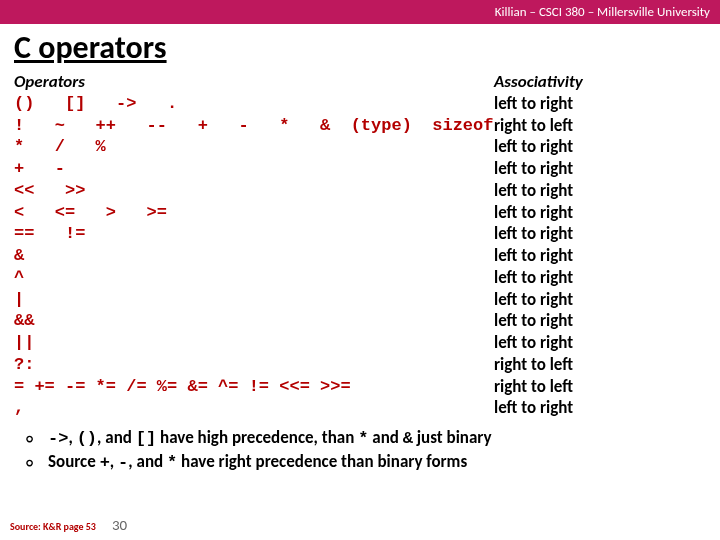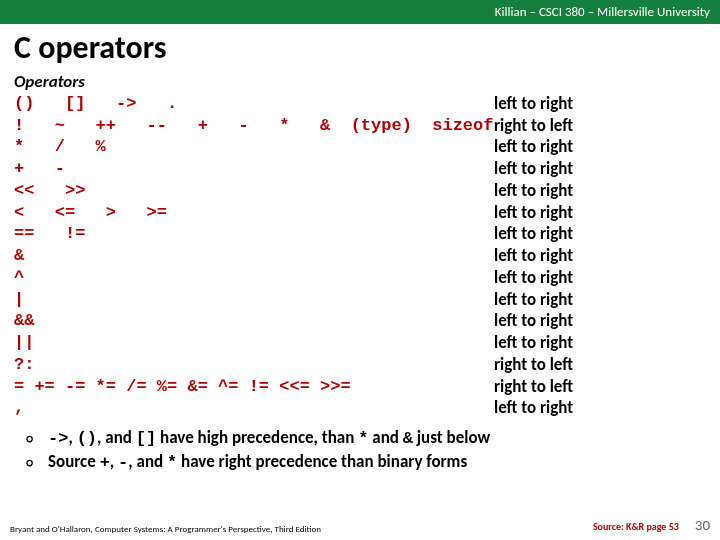--- a/index.html
+++ b/index.html
@@ -7,32 +7,33 @@
     width: 720px;
     height: 540px;
     background: #fff;
     font-family: Calibri, Arial, sans-serif;
     position: relative;
     overflow: hidden;
   }
   .header-bar {
     width: 100%;
     height: 24px;
-    background: #15803d;
+    background: #be185d;
     color: #fff;
     font-size: 13px;
     text-align: right;
     padding: 4px 10px 0 0;
     font-weight: 500;
   }
   .title {
     font-size: 32px;
     font-weight: 700;
     color: #000;
     padding: 4px 14px 4px 14px;
+    text-decoration: underline;
   }
   .table {
     padding: 0 14px 0 14px;
     line-height: 1.28;
   }
   .row {
     display: flex;
   }
   .ops-col {
     flex: 0 0 480px;
@@ -109,20 +110,21 @@
 </head>
 <body>
 
 <div class="header-bar">Killian – CSCI 380 – Millersville University</div>
 
 <div class="title">C operators</div>
 
 <div class="table">
   <div class="row">
     <div class="ops-col header">Operators</div>
+    <div class="assoc-col header">Associativity</div>
   </div>
   <div class="row">
       <div class="ops-col">()   []   -&gt;   .</div>
       <div class="assoc-col">left to right</div>
     </div>
   <div class="row">
       <div class="ops-col">!   ~   ++   --   +   -   *   &amp;  (type)  sizeof</div>
       <div class="assoc-col">right to left</div>
     </div>
   <div class="row">
@@ -176,30 +178,29 @@
   <div class="row">
       <div class="ops-col">,</div>
       <div class="assoc-col">left to right</div>
     </div>
 </div>
 
 <div class="bullets">
   <div class="bullet">
     <span class="dot">○</span>
     <span>
-      <span class="code">-&gt;</span><span>, </span><span class="code">()</span><span>, and </span><span class="code">[]</span><span> have high precedence, than </span><span class="code">*</span><span> and </span><span class="code">&amp;</span><span> just below</span>
+      <span class="code">-&gt;</span><span>, </span><span class="code">()</span><span>, and </span><span class="code">[]</span><span> have high precedence, than </span><span class="code">*</span><span> and </span><span class="code">&amp;</span><span> just binary</span>
     </span>
   </div>
   <div class="bullet">
     <span class="dot">○</span>
     <span>
       <span>Source </span><span class="code">+</span><span>, </span><span class="code">-</span><span>, and </span><span class="code">*</span><span> have right precedence than binary forms</span>
     </span>
   </div>
 </div>
 
 <div class="footer">
-  <div class="footer-left">Bryant and O'Hallaron, Computer Systems: A Programmer's Perspective, Third Edition</div>
   <div class="footer-right-wrap">
     <div class="footer-right">Source: K&amp;R page 53</div>
     <div class="page-num">30</div>
   </div>
 </div>
 
 </body></html>

